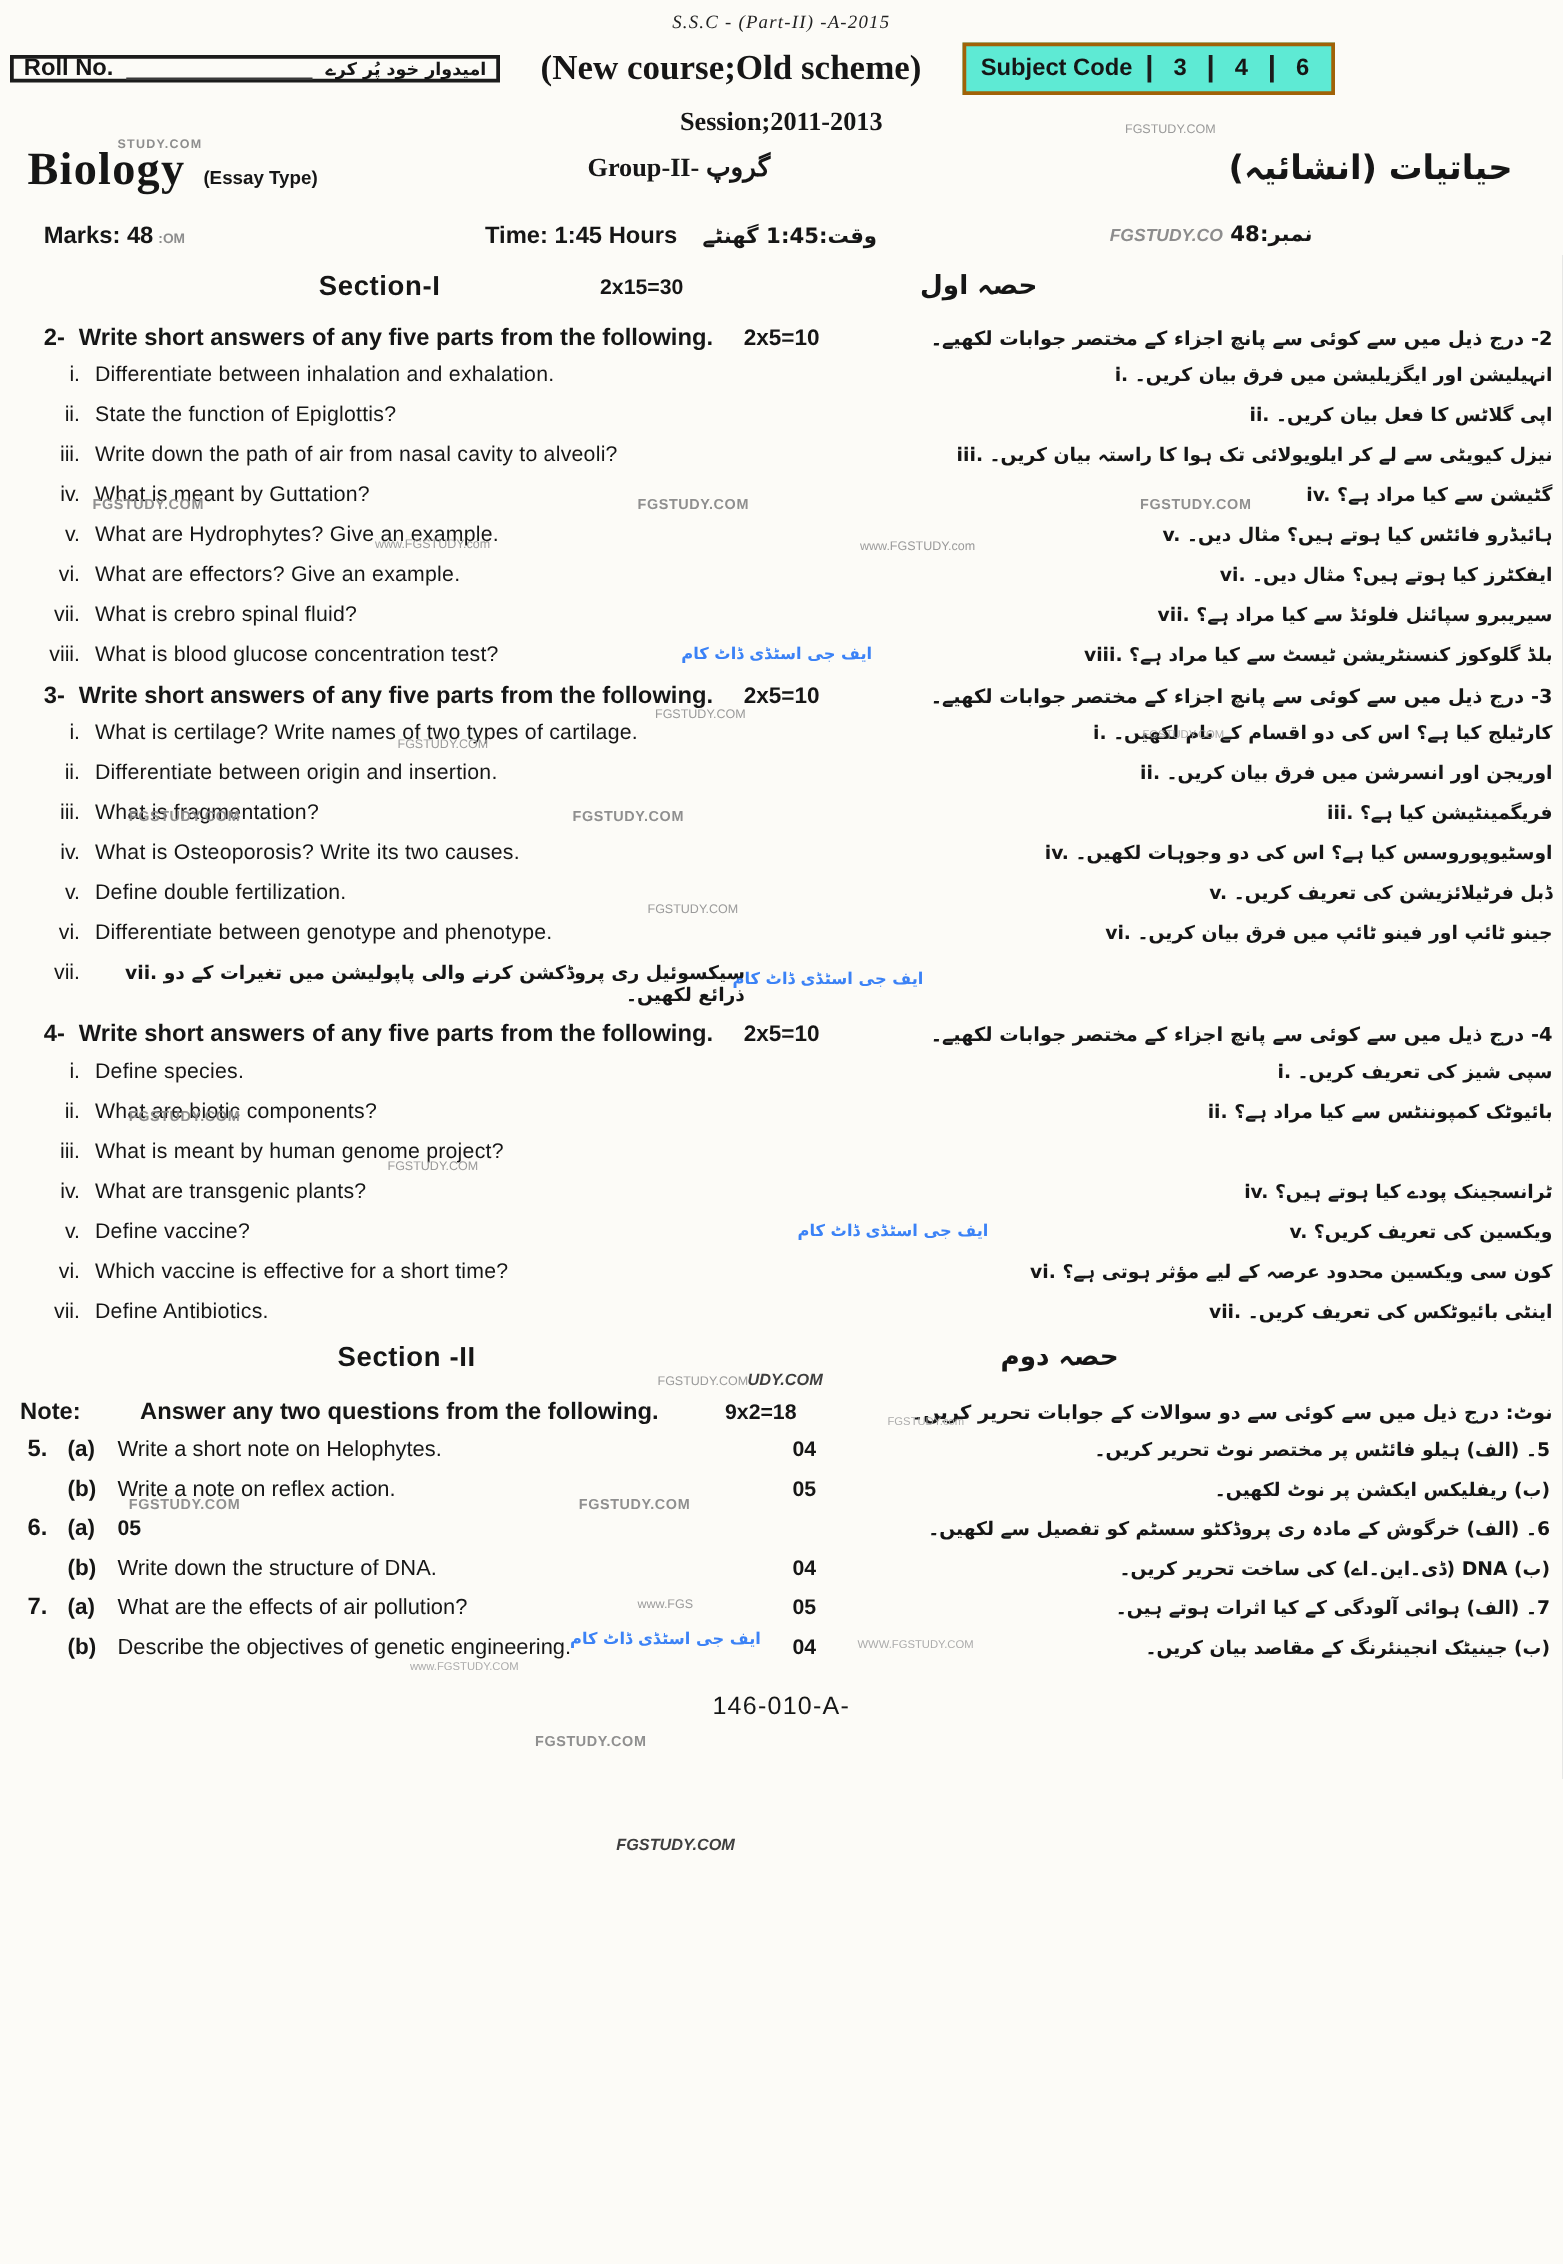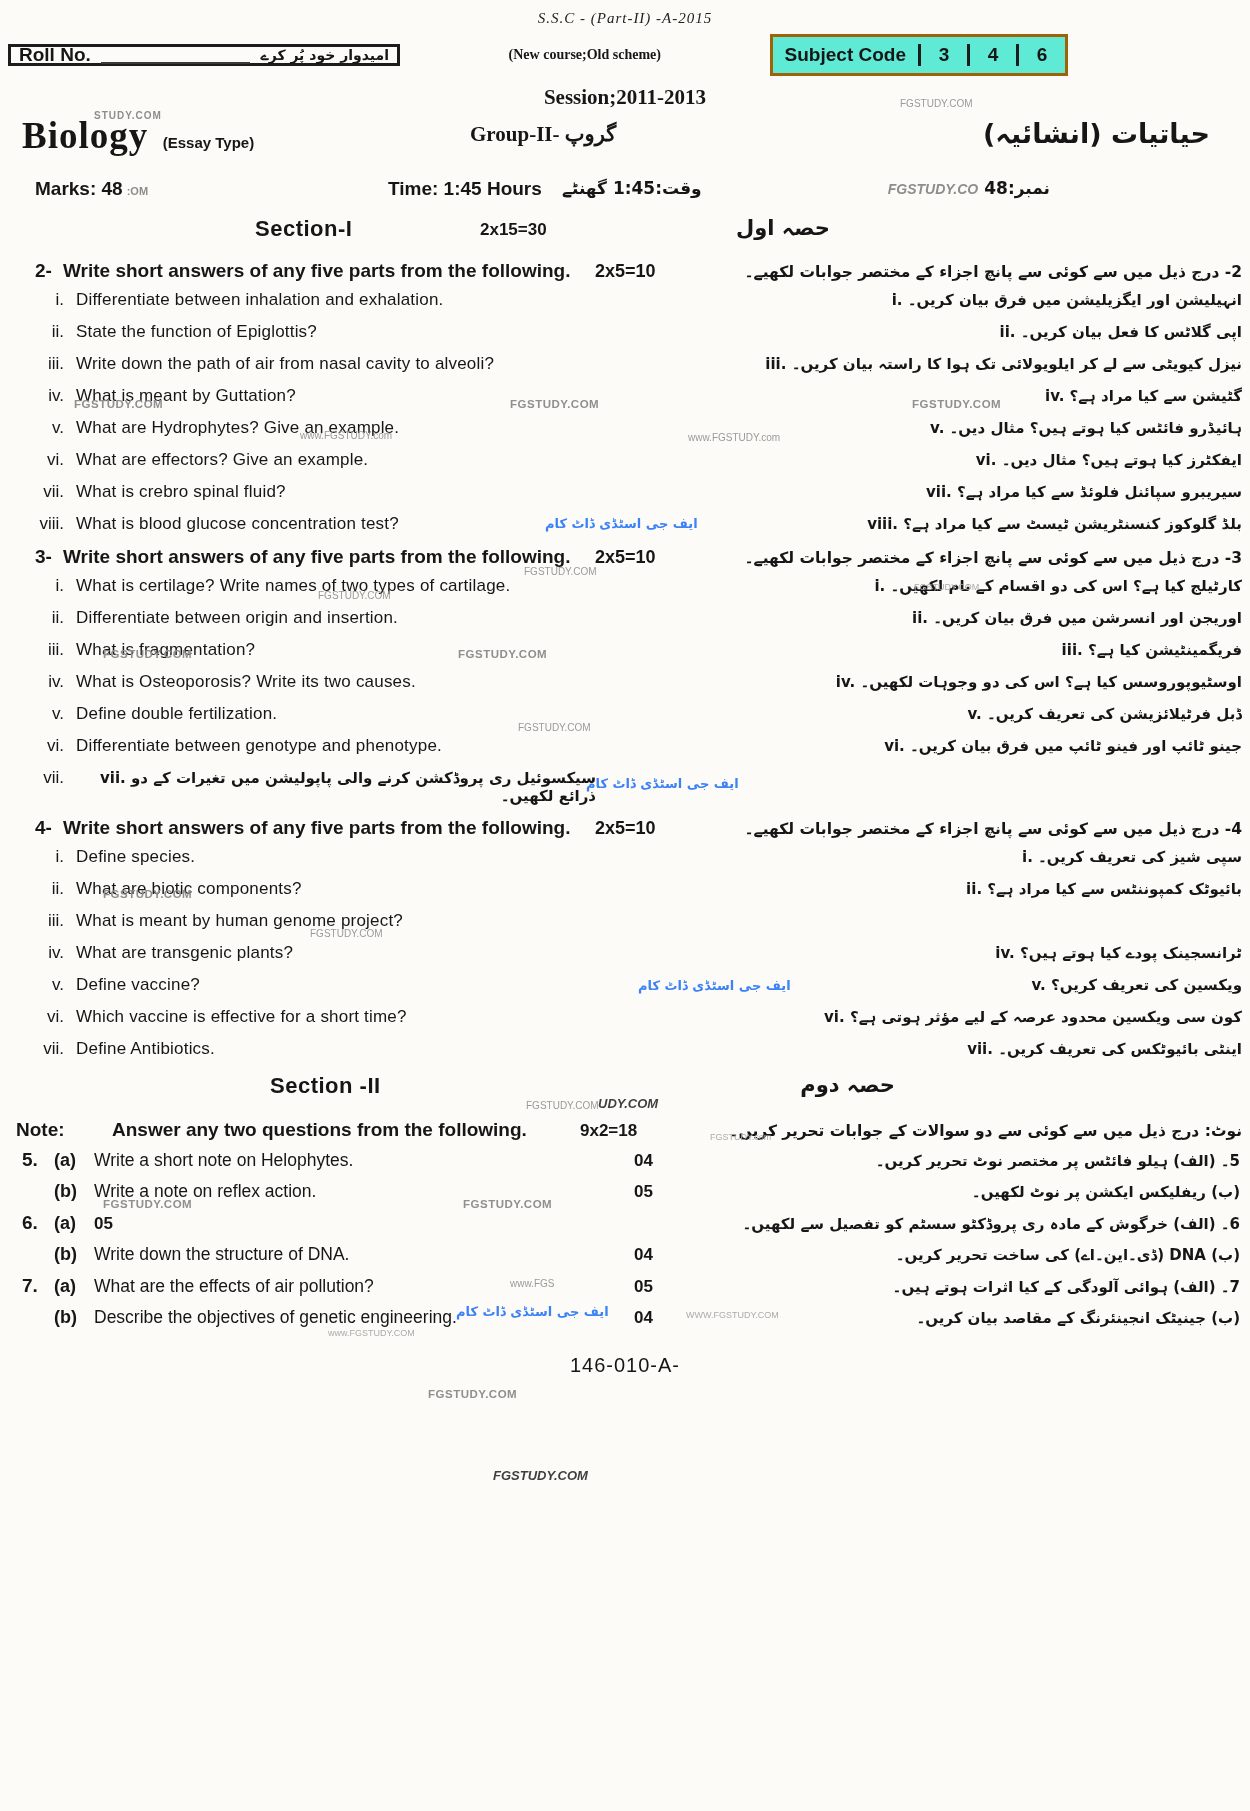--- a/index.html
+++ b/index.html
@@ -9,21 +9,21 @@
   
   .topline{margin:10px 0 6px;text-align:center;font-family:"Liberation Serif",serif;
            font-style:italic;font-size:15px;letter-spacing:1px;color:#222;}
   .hrow2{display:flex;align-items:center;justify-content:space-between;
          padding:0 182px 0 8px;height:44px;}
   .rollbox{display:flex;align-items:center;width:392px;height:22px;
            border:3px solid #1c1c1c;padding:0 8px;box-sizing:border-box;background:#fcfbf7;}
   .roll-label{font-weight:bold;font-size:19px;white-space:nowrap;}
   .roll-line{flex:1;border-bottom:2px solid #3a3a3a;height:15px;margin:0 10px;}
   .roll-ur{font-size:14px;font-weight:bold;white-space:nowrap;}
-  .course{font-family:"Liberation Serif",serif;font-weight:bold;font-size:14px;white-space:nowrap;}
+  .course{font-family:"Liberation Serif",serif;font-weight:bold;font-size:28px;white-space:nowrap;}
   .subjcode{display:flex;align-items:center;border:3px solid #a16207;height:36px;background:#5eead4;}
   .sc-label{display:flex;align-items:center;padding:0 12px;font-weight:bold;font-size:19px;}
   .sc-cell{display:flex;align-items:center;justify-content:center;width:46px;
            border-left:3px solid #1c1c1c;font-weight:bold;font-size:19px;}
   .session{margin-top:8px;text-align:center;font-family:"Liberation Serif",serif;
            font-weight:bold;font-size:21px;}
   .hrow4{position:relative;margin-top:2px;height:54px;}
   .bio-block{position:absolute;left:22px;top:2px;}
   .logo-wm{position:absolute;left:72px;top:-4px;font-size:10px;font-weight:bold;color:#8d8d8d;letter-spacing:1px;}
   .bio{font-family:"Liberation Serif",serif;font-weight:bold;font-size:37px;letter-spacing:1px;}

